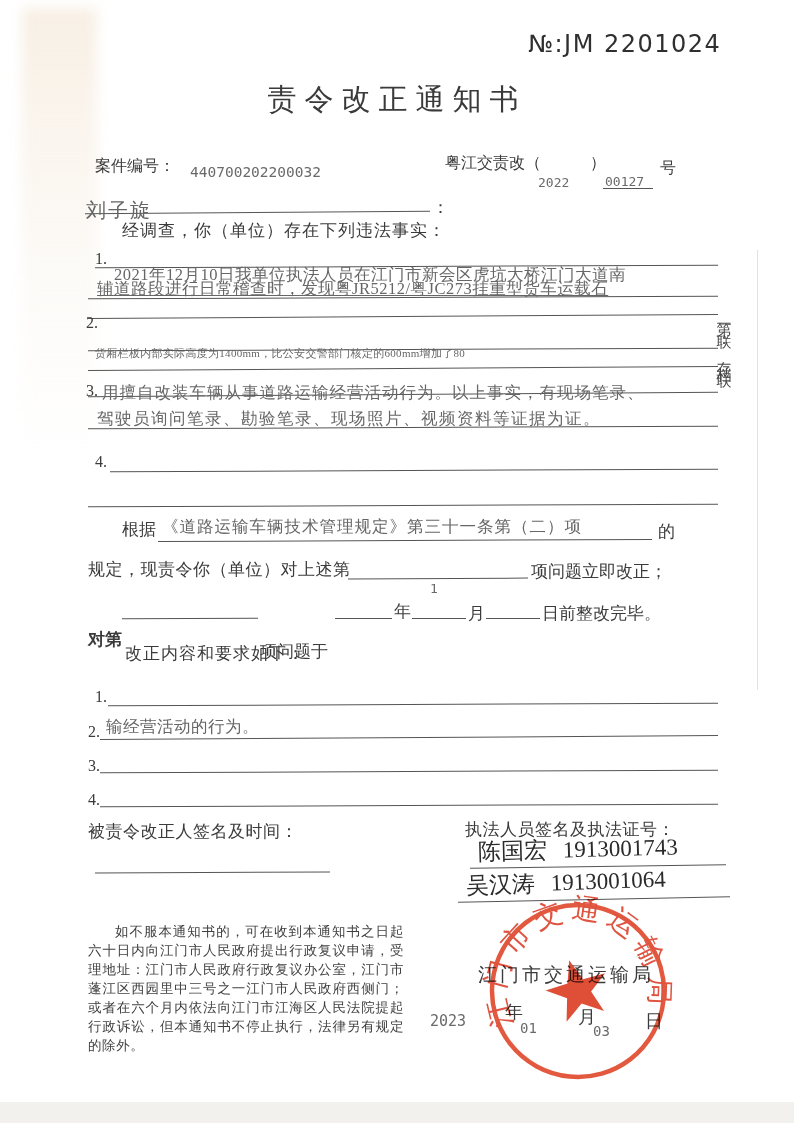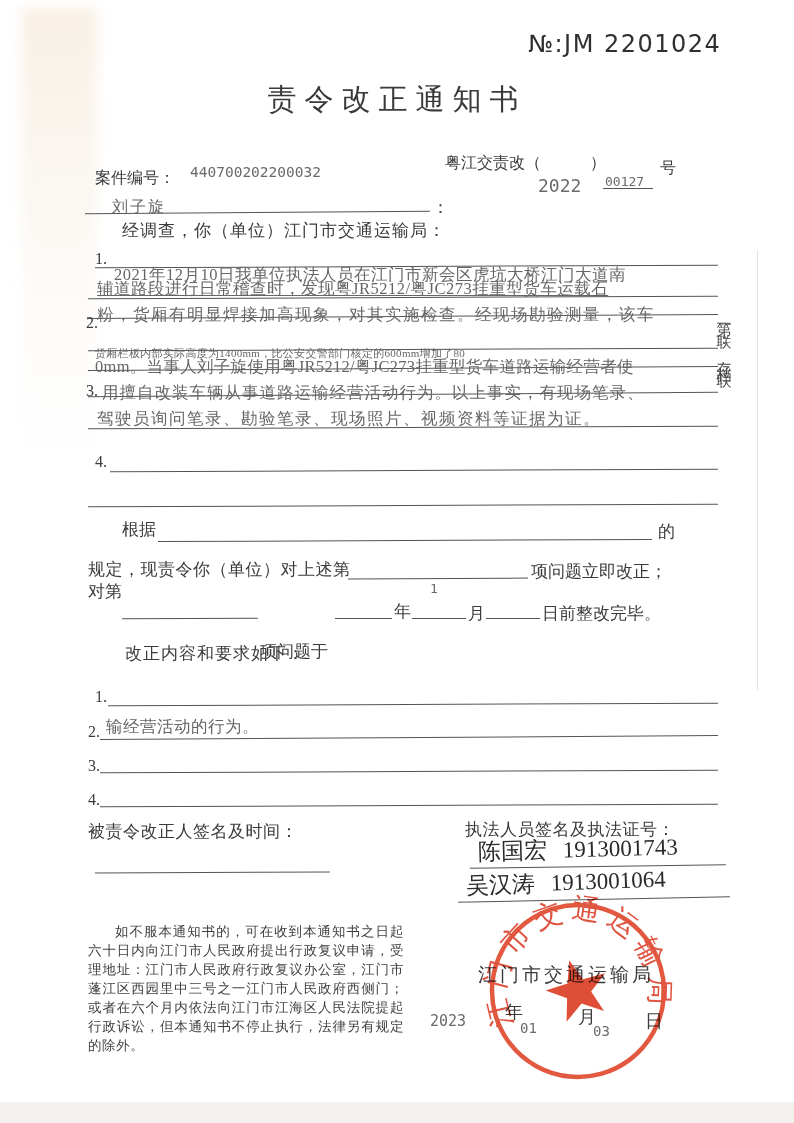--- a/index.html
+++ b/index.html
@@ -33,72 +33,71 @@
 <div class="page">
 
   <div class="smudge"></div>
   <div class="fold-line"></div>
   <div class="bottom-strip"></div>
 
   <div class="abs serial" style="left:528px;top:30px;">№:JM 2201024</div>
 
   <div class="abs title form" style="left:0;top:80px;width:794px;text-align:center;white-space:nowrap;">责令改正通知书</div>
 
-  <div class="abs form" style="left:95px;top:156px;font-size:16px;margin-top:12px;">案件编号：</div>
+  <div class="abs form" style="left:95px;top:156px;font-size:16px;">案件编号：</div>
   <div class="abs typed" style="left:190px;top:164px;font-size:14.5px;">440700202200032</div>
 
   <div class="abs form" style="left:445px;top:153px;font-size:16px;">粤江交责改（</div>
-  <div class="abs typed" style="left:538px;top:175px;font-size:18px;">2022</div>
+  <div class="abs typed" style="left:538px;top:175px;font-size:13px;">2022</div>
   <div class="abs form" style="left:590px;top:153px;font-size:16px;">）</div>
   <div class="rule" style="left:603px;top:188px;width:50px;"></div>
   <div class="abs typed" style="left:605px;top:174px;font-size:13px;">00127</div>
   <div class="abs form" style="left:660px;top:158px;font-size:16px;">号</div>
 
   <div class="rule" style="left:85px;top:212px;width:345px;transform:rotate(-0.4deg);"></div>
-  <div class="abs typed-cjk" style="left:112px;top:197px;font-size:16px;letter-spacing:2px;">刘子旋</div>
+  <div class="abs typed-cjk" style="left:86px;top:197px;font-size:20px;letter-spacing:2px;">刘子旋</div>
   <div class="abs form" style="left:432px;top:196px;font-size:17px;">：</div>
 
-  <div class="abs form" style="left:122px;top:219px;font-size:17px;letter-spacing:1px;">经调查，你（单位）江门市交通运输局：</div>
+  <div class="abs form" style="left:122px;top:219px;font-size:17px;letter-spacing:1px;">经调查，你（单位）存在下列违法事实：</div>
 
   <div class="rule" style="left:95px;top:266px;width:623px;"></div>
   <div class="rule" style="left:88px;top:297px;width:630px;"></div>
   <div class="rule" style="left:88px;top:316px;width:630px;transform:rotate(-0.35deg);"></div>
   <div class="rule" style="left:88px;top:349px;width:630px;"></div>
   <div class="rule" style="left:88px;top:368px;width:630px;transform:rotate(-0.35deg);"></div>
   <div class="rule" style="left:88px;top:394px;width:630px;transform:rotate(-0.4deg);"></div>
   <div class="rule" style="left:88px;top:427px;width:630px;"></div>
 
   <div class="abs form" style="left:95px;top:250px;font-size:16px;">1.</div>
   <div class="abs form" style="left:86px;top:314px;font-size:16px;">2.</div>
   <div class="abs form" style="left:86px;top:382px;font-size:16px;">3.</div>
   <div class="abs form" style="left:95px;top:453px;font-size:16px;">4.</div>
 
   <div class="abs typed-cjk" style="left:114px;top:264px;font-size:16.5px;letter-spacing:0.5px;">2021年12月10日我单位执法人员在江门市新会区虎坑大桥江门大道南</div>
   <div class="abs typed-cjk" style="left:97px;top:278px;font-size:16.5px;letter-spacing:0.5px;text-decoration:underline;">辅道路段进行日常稽查时，发现粤JR5212/粤JC273挂重型货车运载石</div>
-  <div class="abs typed-cjk" style="left:97px;top:304px;font-size:16.5px;letter-spacing:1.5px;">粉，货厢有明显焊接加高现象，对其实施检查。经现场勘验测量，该车</div>
   <div class="abs typed-cjk" style="left:95px;top:346px;font-size:11px;letter-spacing:0.3px;">货厢栏板内部实际高度为1400mm，比公安交警部门核定的600mm增加了80</div>
-  <div class="abs typed-cjk" style="left:95px;top:356px;font-size:16.5px;letter-spacing:0.3px;">0mm。当事人刘子旋使用粤JR5212/粤JC273挂重型货车道路运输经营者使</div>
   <div class="abs typed-cjk" style="left:102px;top:382px;font-size:16.5px;letter-spacing:1px;">用擅自改装车辆从事道路运输经营活动行为。以上事实，有现场笔录、</div>
   <div class="abs typed-cjk" style="left:97px;top:408px;font-size:16.5px;letter-spacing:1.5px;">驾驶员询问笔录、勘验笔录、现场照片、视频资料等证据为证。</div>
 
   <div class="rule" style="left:110px;top:470px;width:608px;"></div>
   <div class="rule" style="left:88px;top:505px;width:630px;"></div>
 
   <div class="abs side-label" style="left:714px;top:310px;">第一联：存档联</div>
 
   <div class="abs form" style="left:122px;top:518px;font-size:17px;">根据</div>
   <div class="rule" style="left:158px;top:540px;width:494px;"></div>
+  <div class="abs typed-cjk" style="left:162px;top:516px;font-size:16.5px;letter-spacing:1px;">《道路运输车辆技术管理规定》第三十一条第（二）项</div>
   <div class="abs form" style="left:658px;top:520px;font-size:17px;">的</div>
 
   <div class="abs form" style="left:88px;top:558px;font-size:17px;letter-spacing:0.5px;">规定，现责令你（单位）对上述第</div>
   <div class="rule" style="left:348px;top:578px;width:180px;"></div>
   <div class="abs typed" style="left:430px;top:581px;font-size:13px;">1</div>
   <div class="abs form" style="left:531px;top:560px;font-size:17px;">项问题立即改正；</div>
 
-  <div class="abs form" style="left:88px;top:580px;font-size:17px;">对第</div>
+  <div class="abs form" style="left:88px;top:628px;font-size:17px;font-weight:bold;">对第</div>
   <div class="rule" style="left:122px;top:618px;width:136px;"></div>
   <div class="abs form" style="left:260px;top:600px;font-size:17px;margin-top:40px;">项问题于</div>
   <div class="rule" style="left:335px;top:618px;width:57px;"></div>
   <div class="abs form" style="left:394px;top:600px;font-size:17px;">年</div>
   <div class="rule" style="left:412px;top:618px;width:54px;"></div>
   <div class="abs form" style="left:468px;top:602px;font-size:17px;">月</div>
   <div class="rule" style="left:486px;top:618px;width:54px;"></div>
   <div class="abs form" style="left:542px;top:602px;font-size:17px;">日前整改完毕。</div>
 
   <div class="abs form" style="left:125px;top:642px;font-size:17px;letter-spacing:1px;">改正内容和要求如下：</div>

